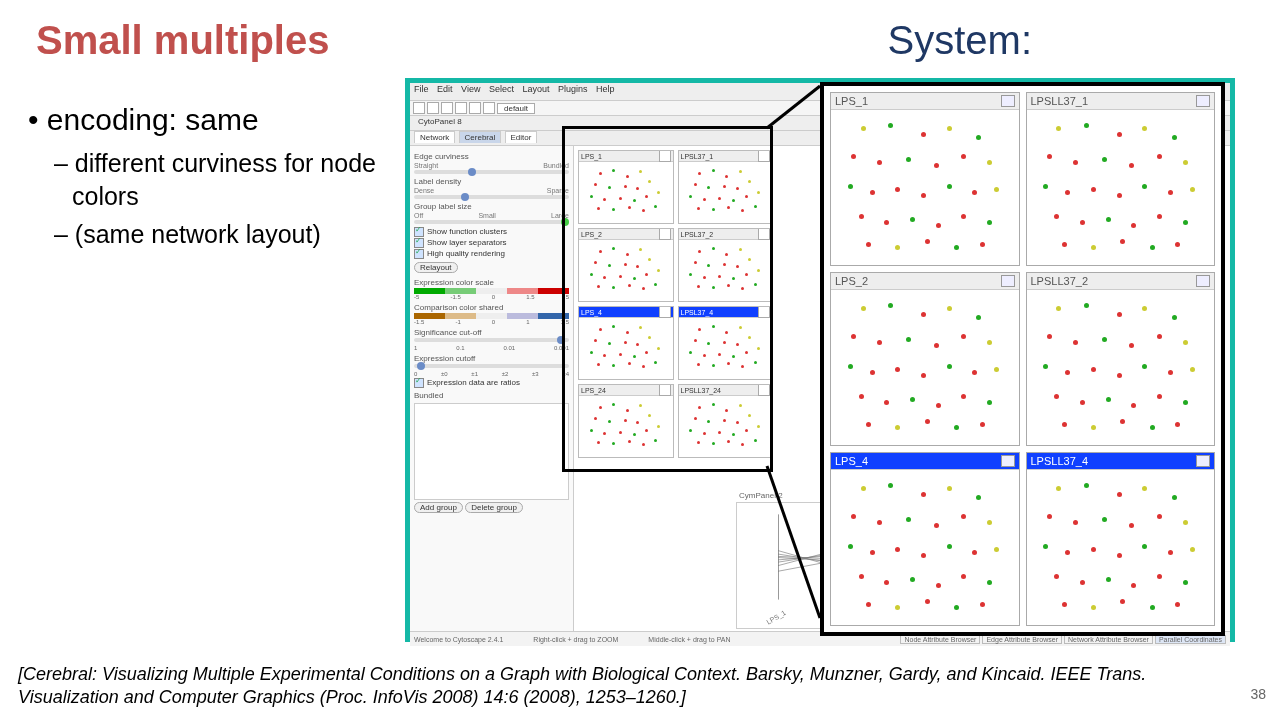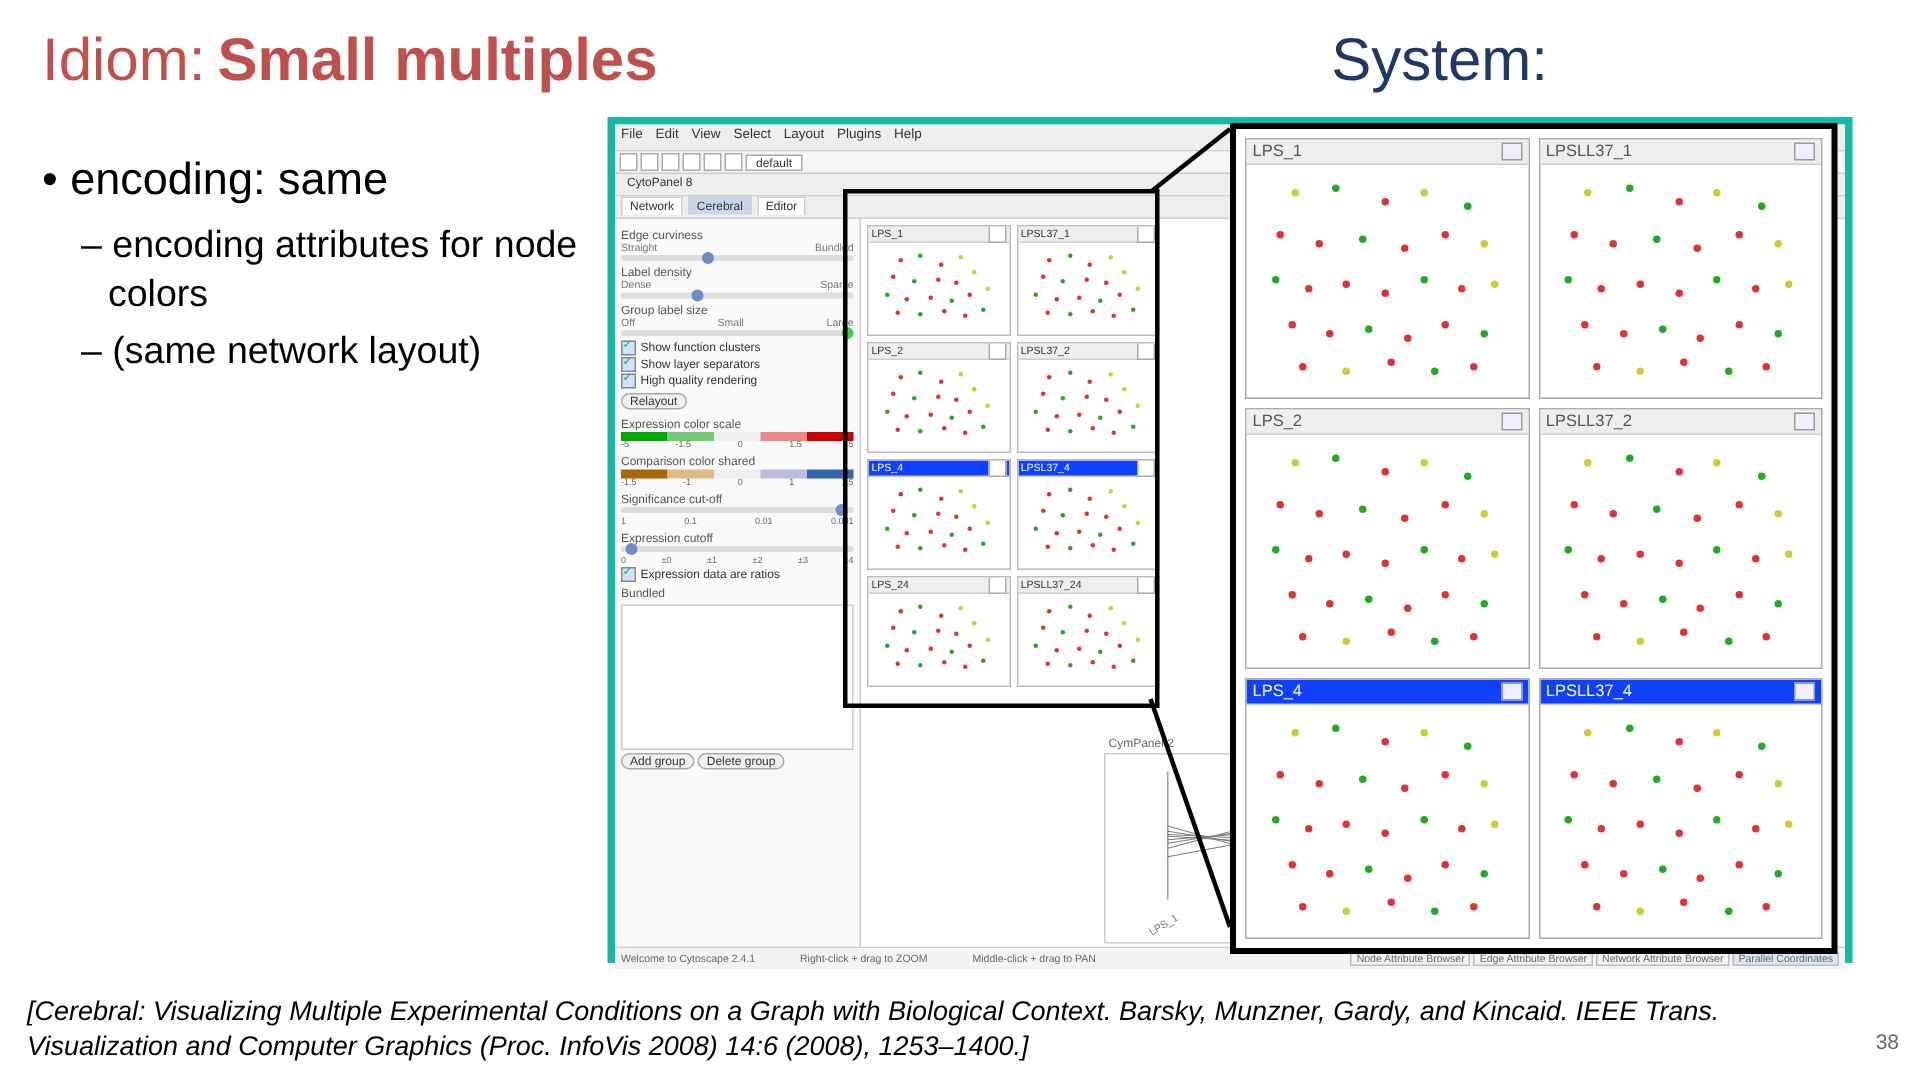--- a/index.html
+++ b/index.html
@@ -62,29 +62,28 @@
 .zico{width:12px;height:10px;border:1px solid #999;background:#eef}
 .connector{position:absolute;background:transparent;pointer-events:none}
 .citation{position:absolute;left:18px;right:60px;bottom:12px;font-style:italic;font-size:18px;line-height:1.25}
 .pagenum{position:absolute;right:14px;bottom:18px;font-size:14px;color:#666}
 </style>
 </head>
 <body>
 
 <div class="slide">
   <div class="title-line">
-    <span class="idiom-label">Idiom:</span>
     <span class="idiom-title">Small multiples</span>
     <span class="system-label">System:</span>
   </div>
 
   <div class="bullets">
     <ul>
       <li class="b1">encoding: same</li>
-      <li class="b2">encoding attributes for node colors</li>
+      <li class="b2">different curviness for node colors</li>
       <li class="b2">(same network layout)</li>
     </ul>
   </div>
 
   <div class="figure-area">
     <div class="app">
       <div class="menubar">
         <span>File</span>
         <span>Edit</span>
         <span>View</span>
@@ -705,15 +704,15 @@
             <div class="zd r" style="left: 18%; top: 86%;"></div>
             <div class="zd y" style="left: 34%; top: 88%;"></div>
             <div class="zd r" style="left: 50%; top: 84%;"></div>
             <div class="zd g" style="left: 66%; top: 88%;"></div>
             <div class="zd r" style="left: 80%; top: 86%;"></div>
           </div>
         </div>
       </div>
   </div>
 
-  <div class="citation">[Cerebral: Visualizing Multiple Experimental Conditions on a Graph with Biological Context. Barsky, Munzner, Gardy, and Kincaid. IEEE Trans. Visualization and Computer Graphics (Proc. InfoVis 2008) 14:6 (2008), 1253–1400.]</div>
+  <div class="citation">[Cerebral: Visualizing Multiple Experimental Conditions on a Graph with Biological Context. Barsky, Munzner, Gardy, and Kincaid. IEEE Trans. Visualization and Computer Graphics (Proc. InfoVis 2008) 14:6 (2008), 1253–1260.]</div>
   <div class="pagenum">38</div>
 </div>
 
 </body></html>

